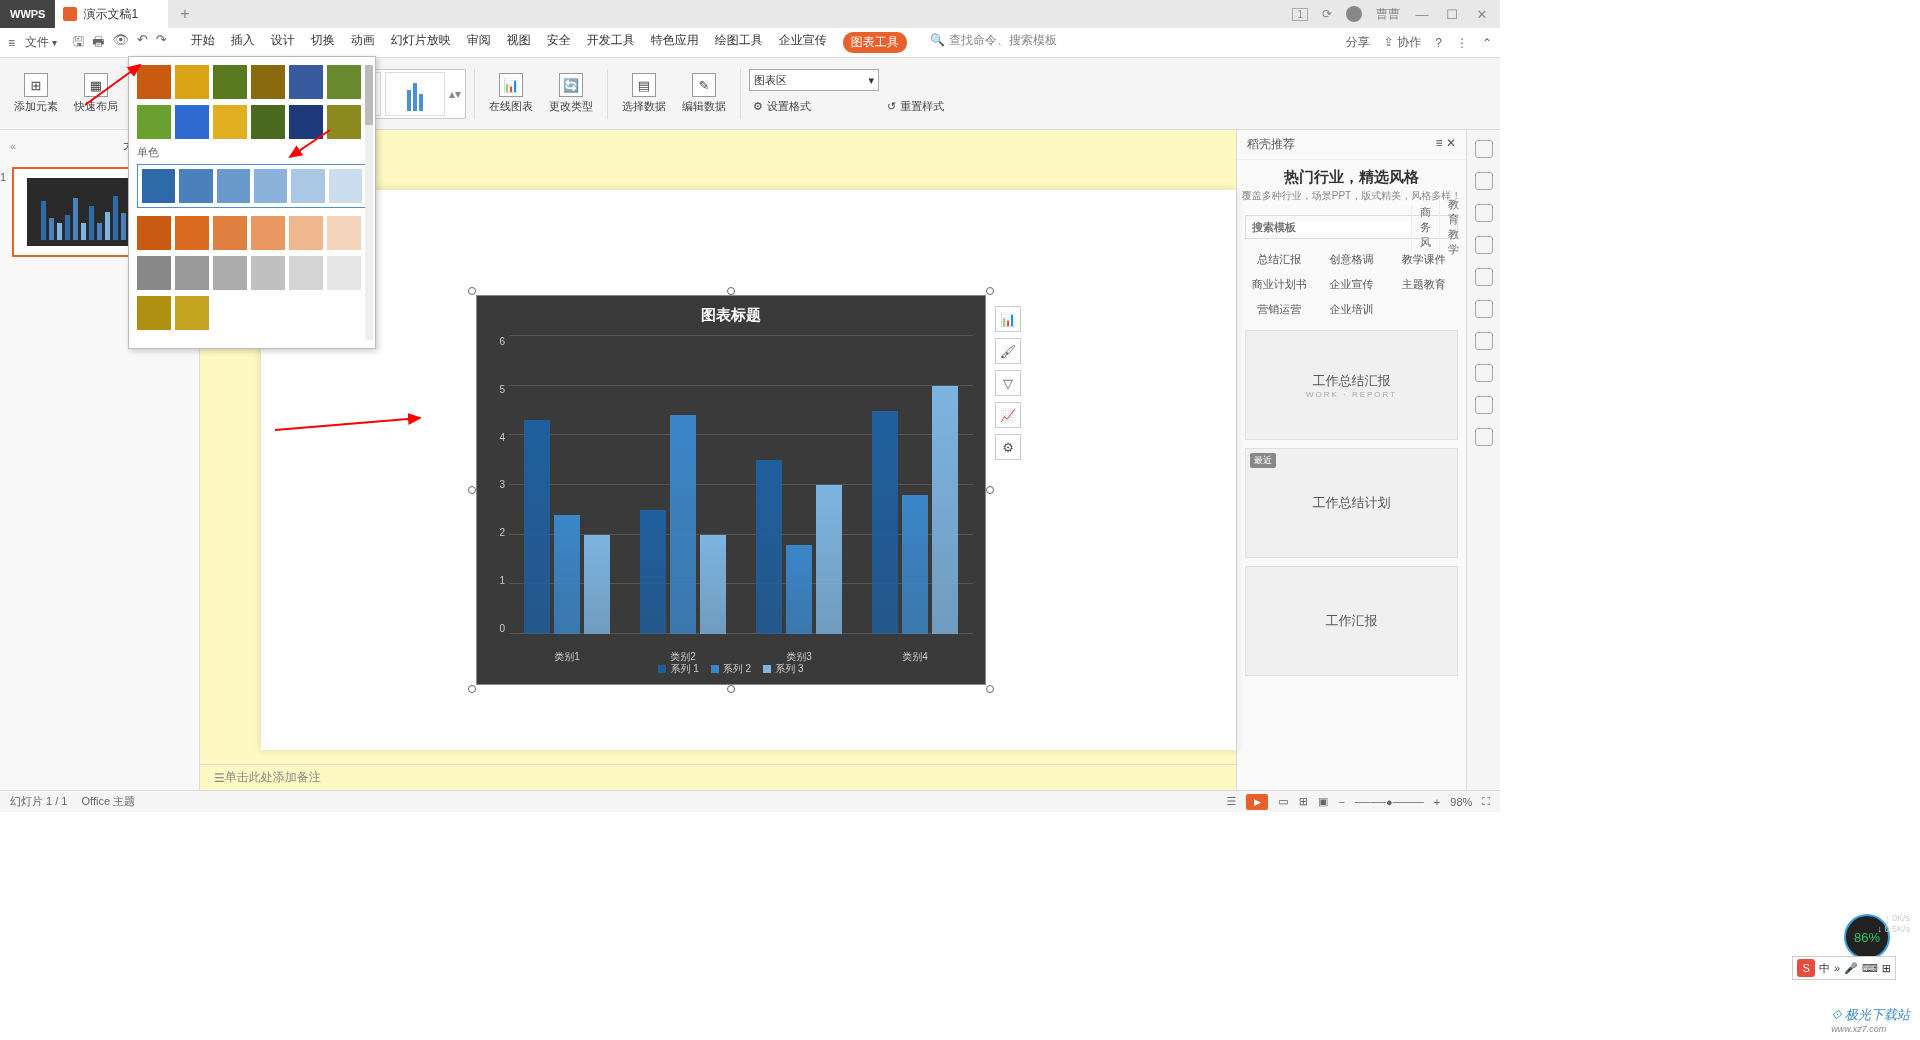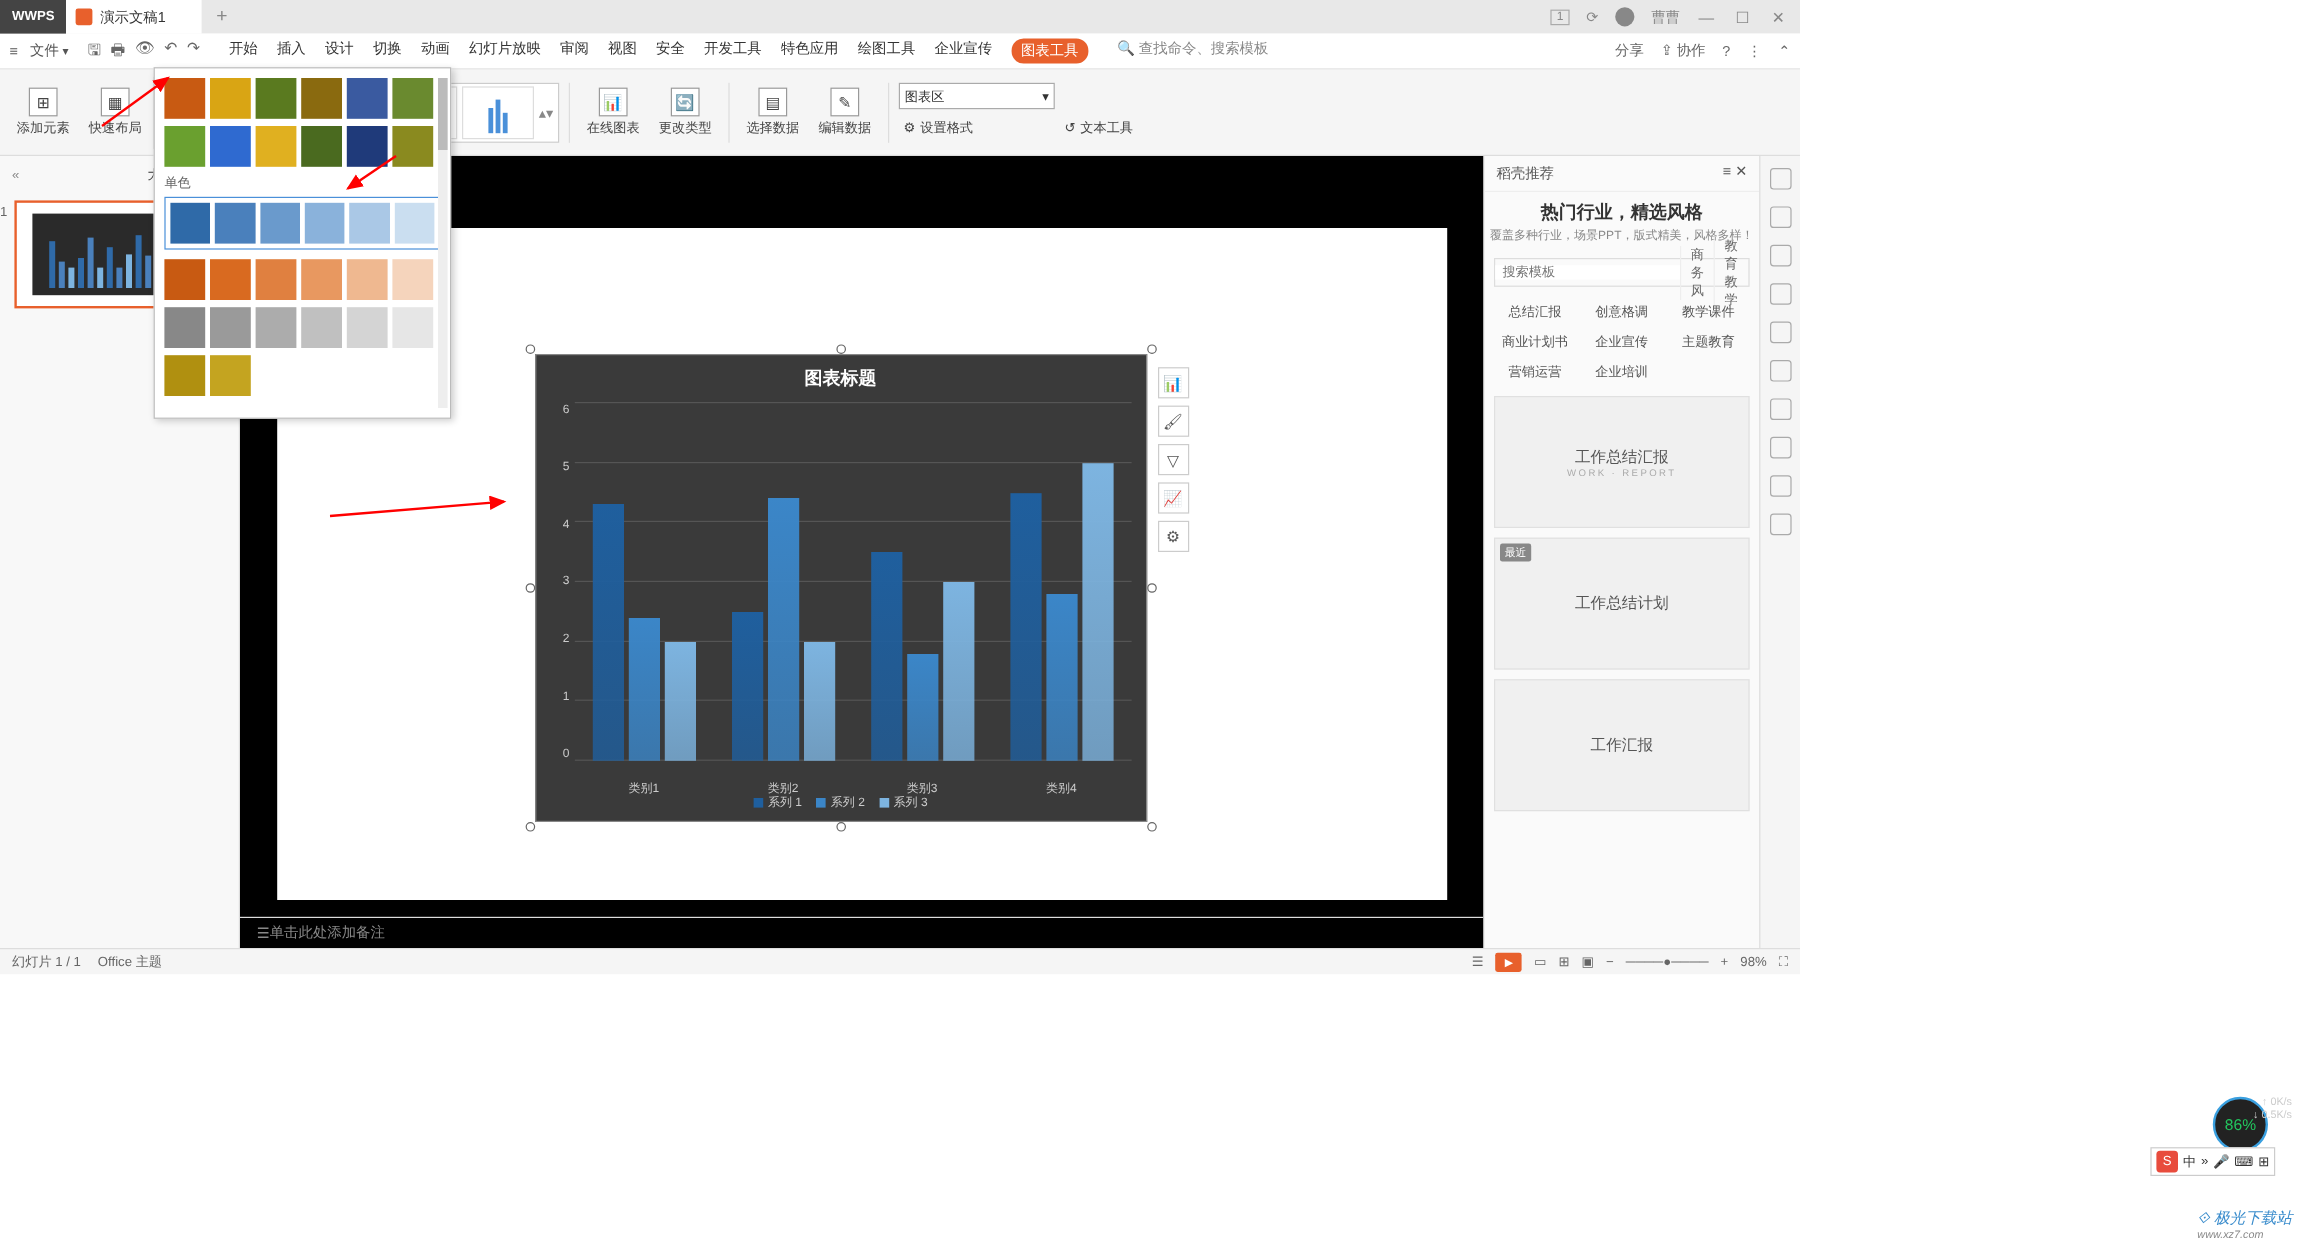--- a/index.html
+++ b/index.html
@@ -35,29 +35,29 @@
 .r-stack{display:flex;flex-direction:column;gap:4px;font-size:11px;color:#444;padding:4px;}
 .r-stack div{display:flex;align-items:center;gap:4px;}
 .main{display:flex;height:calc(100% - 28px - 30px - 72px - 22px);}
 .left-panel{width:200px;background:#f8f8f8;border-right:1px solid #ddd;display:flex;flex-direction:column;}
 .lp-tabs{display:flex;gap:6px;padding:6px 10px;font-size:11px;align-items:center;}
 .lp-tabs .chev{color:#888;}
 .pill{background:#ddd;padding:2px 8px;border-radius:8px;}
 .thumb{margin:6px 12px;border:2px solid #e8602c;width:150px;height:90px;background:#fff;display:flex;align-items:center;justify-content:center;position:relative;}
 .thumb .num{position:absolute;left:-14px;top:2px;font-size:11px;color:#666;}
 .thumb-chart{width:120px;height:68px;background:#2a2a2a;display:flex;align-items:flex-end;justify-content:center;gap:3px;padding:6px;}
-.canvas{flex:1;background:#000000;position:relative;display:flex;align-items:center;justify-content:center;}
+.canvas{flex:1;background:#fef9c3;position:relative;display:flex;align-items:center;justify-content:flex-end;}
 .slide{width:975px;height:560px;background:#fff;box-shadow:0 0 8px rgba(0,0,0,.15);position:relative;margin-top:20px;}
 .collapse-arr{position:absolute;left:6px;top:190px;color:#888;font-size:14px;}
 .right-panel{width:230px;background:#fafafa;border-left:1px solid #ddd;display:flex;flex-direction:column;}
 .rp-head{padding:6px 10px;font-size:12px;color:#555;border-bottom:1px solid #eee;display:flex;justify-content:space-between;}
 .rp-title{text-align:center;font-weight:bold;font-size:15px;padding:8px 0 2px;color:#333;}
 .rp-sub{text-align:center;font-size:10px;color:#888;padding-bottom:8px;}
 .rp-search{margin:4px 8px;height:24px;border:1px solid #ddd;display:flex;align-items:center;font-size:11px;}
-.rp-search input{flex:1;border:0;padding:0 6px;font-size:11px;outline:none;}
+.rp-search input{flex:1;border:0;padding:0 6px;font-size:11px;outline:none;font-weight:bold;}
 .rp-search .sbtn{padding:0 8px;color:#666;border-left:1px solid #eee;}
 .rp-cats{display:flex;flex-wrap:wrap;padding:4px 6px;gap:0;}
 .rp-cats div{width:33.3%;text-align:center;font-size:11px;padding:5px 0;color:#555;}
 .rp-templates{flex:1;overflow:hidden;padding:4px 8px;display:flex;flex-direction:column;gap:8px;}
 .tmpl{height:110px;background:#f0f0f0;border:1px solid #e0e0e0;display:flex;align-items:center;justify-content:center;font-size:13px;color:#555;position:relative;flex-direction:column;}
 .side-icons{width:34px;background:#f5f5f5;border-left:1px solid #ddd;display:flex;flex-direction:column;align-items:center;gap:14px;padding-top:10px;}
 .side-icons span{width:18px;height:18px;border:1px solid #aaa;border-radius:3px;}
 .statusbar{height:22px;background:#f5f5f5;border-top:1px solid #ddd;display:flex;align-items:center;padding:0 10px;font-size:11px;color:#666;}
 .sb-right{margin-left:auto;display:flex;align-items:center;gap:10px;}
 .play-btn{width:22px;height:16px;background:#e8602c;border-radius:2px;display:flex;align-items:center;justify-content:center;color:#fff;font-size:9px;}
@@ -221,21 +221,21 @@
     <div class="r-select">
         <span>图表区</span>
         <span>▾</span>
       </div>
     <div class="r-stack">
       <div>⚙ <span>设置格式</span></div>
     </div>
   </div>
   <div class="r-stack" style="justify-content:flex-end;">
     <div style="height:22px"></div>
-    <div>↺ <span>文本工具</span></div>
+    <div>↺ <span>重置样式</span></div>
   </div>
 </div>
 
 <div class="main">
   <div class="left-panel">
     <div class="lp-tabs">
       <span class="chev">«</span>
       <span style="flex:1"></span>
       <span>大纲</span>
       <span class="pill">幻灯</span>

